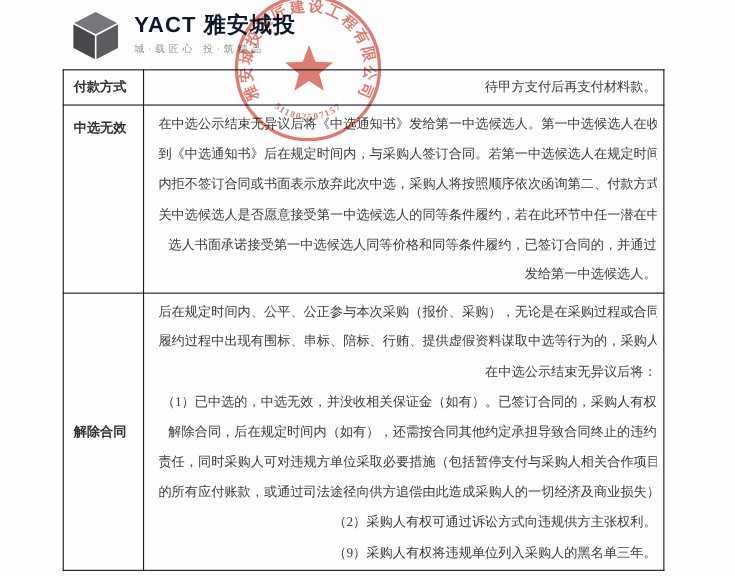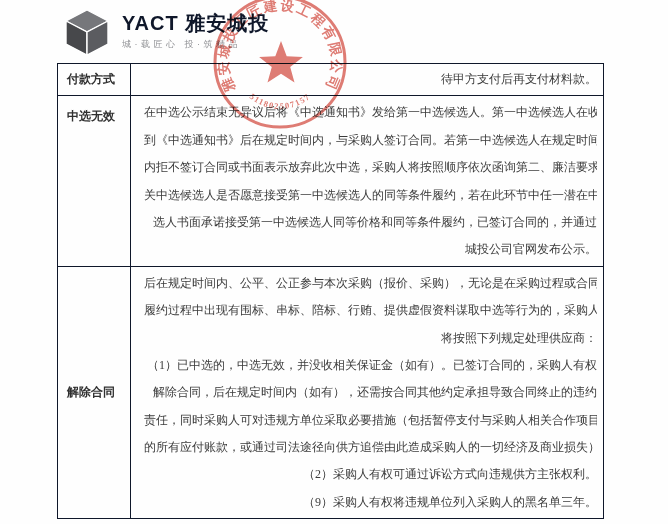--- a/index.html
+++ b/index.html
@@ -95,32 +95,32 @@
       <td class="label-cell">付款方式</td>
       <td class="content-cell">
         <div class="tline">待甲方支付后再支付材料款。</div>
       </td>
     </tr>
     <tr class="row-award">
       <td class="label-cell">中选无效</td>
       <td class="content-cell">
         <div class="tline">在中选公示结束无异议后将《中选通知书》发给第一中选候选人。第一中选候选人在收</div>
         <div class="tline">到《中选通知书》后在规定时间内，与采购人签订合同。若第一中选候选人在规定时间</div>
-        <div class="tline">内拒不签订合同或书面表示放弃此次中选，采购人将按照顺序依次函询第二、廉洁要求</div>
+        <div class="tline">内拒不签订合同或书面表示放弃此次中选，采购人将按照顺序依次函询第二、付款方式</div>
         <div class="tline">关中选候选人是否愿意接受第一中选候选人的同等条件履约，若在此环节中任一潜在中</div>
         <div class="tline">选人书面承诺接受第一中选候选人同等价格和同等条件履约，已签订合同的，并通过</div>
-        <div class="tline">城投公司官网发布公示。</div>
+        <div class="tline">发给第一中选候选人。</div>
       </td>
     </tr>
     <tr class="row-integrity">
       <td class="label-cell">解除合同</td>
       <td class="content-cell">
         <div class="tline">后在规定时间内、公平、公正参与本次采购（报价、采购），无论是在采购过程或合同</div>
         <div class="tline">履约过程中出现有围标、串标、陪标、行贿、提供虚假资料谋取中选等行为的，采购人</div>
-        <div class="tline">将按照下列规定处理供应商：</div>
+        <div class="tline">在中选公示结束无异议后将：</div>
         <div class="tline">（1）已中选的，中选无效，并没收相关保证金（如有）。已签订合同的，采购人有权</div>
         <div class="tline">解除合同，后在规定时间内（如有），还需按合同其他约定承担导致合同终止的违约</div>
         <div class="tline">责任，同时采购人可对违规方单位采取必要措施（包括暂停支付与采购人相关合作项目</div>
         <div class="tline">的所有应付账款，或通过司法途径向供方追偿由此造成采购人的一切经济及商业损失）。</div>
         <div class="tline">（2）采购人有权可通过诉讼方式向违规供方主张权利。</div>
         <div class="tline">（9）采购人有权将违规单位列入采购人的黑名单三年。</div>
       </td>
     </tr>
   </tbody>
     </table>

